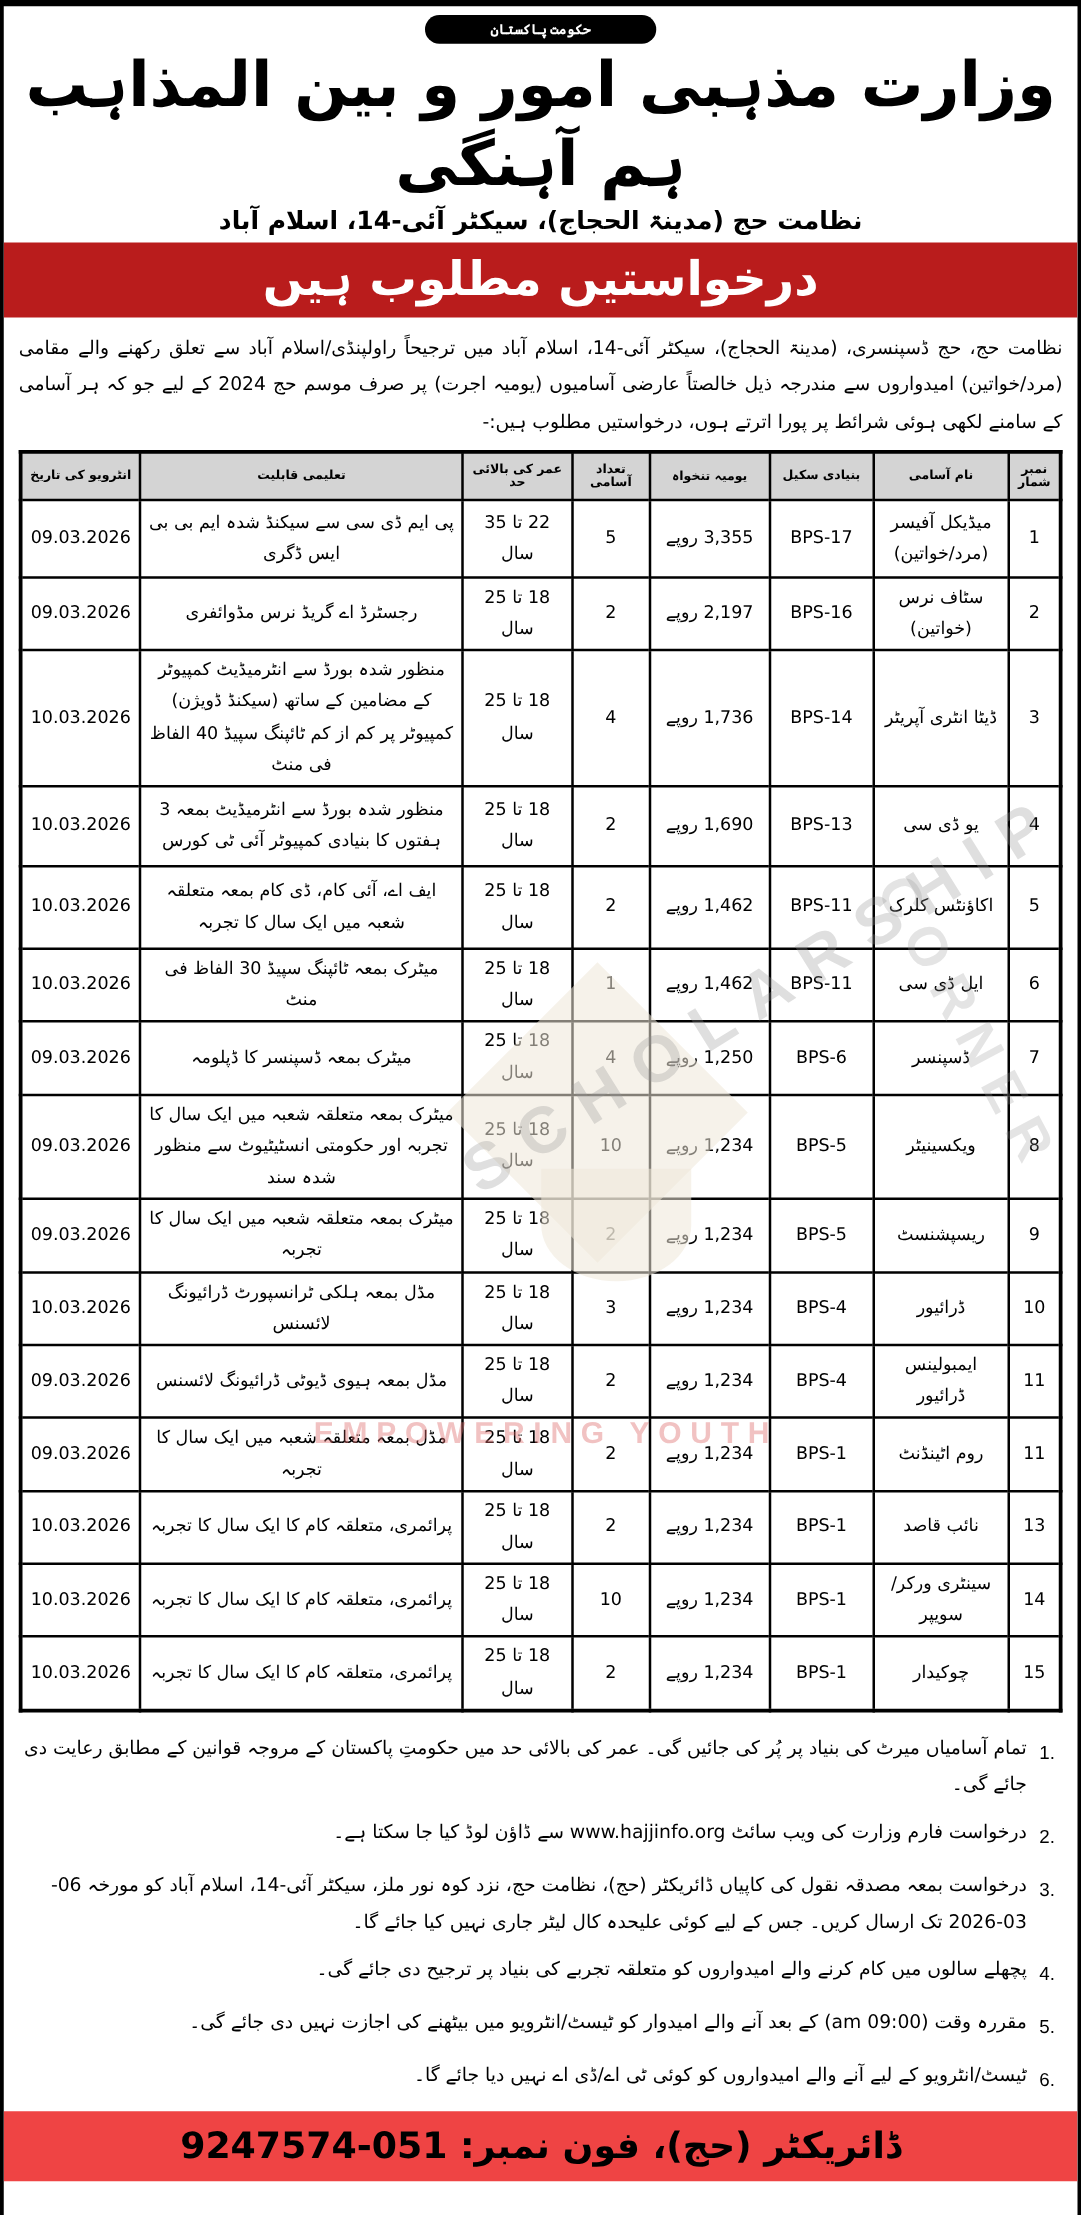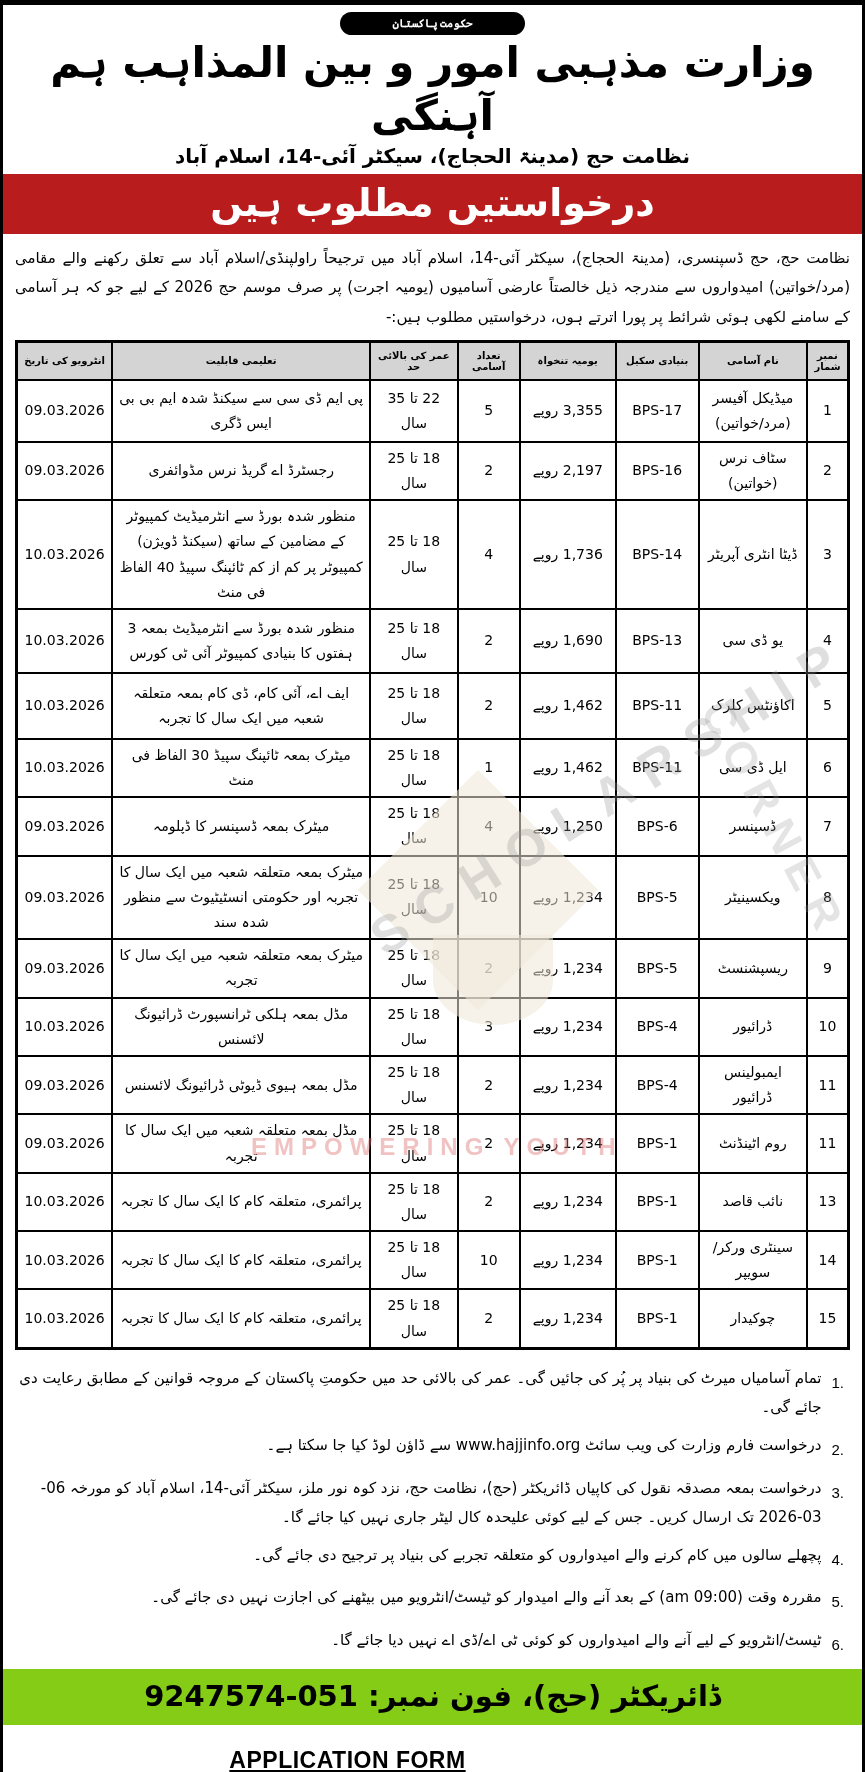--- a/index.html
+++ b/index.html
@@ -12,21 +12,21 @@
   }
   .urdu { font-family:"DejaVu Sans", sans-serif; direction:rtl; }
 
   
   .hdr { text-align:center; padding-top:7px; }
   .govt-pill {
     display:inline-block; background:#000; color:#fff; border-radius:16px;
     font-size:11px; font-weight:bold; padding:5px 52px; direction:rtl;
     font-family:Liberation Serif, serif;
   }
-  .ministry { font-size:42px; font-weight:bold; line-height:1.25; margin-top:2px; }
+  .ministry { font-size:50px; font-weight:bold; line-height:1.25; margin-top:2px; }
   .dept { font-size:20px; font-weight:bold; margin-top:2px; }
   .black-banner {
     background:#b91c1c; color:#fff; text-align:center; font-size:38px; font-weight:bold;
     padding:7px 0 9px; margin-top:6px;
   }
   .intro {
     margin:10px 12px 8px; font-size:15px; line-height:1.95; text-align:justify;
     text-align-last:right;
   }
 
@@ -63,21 +63,21 @@
   ol.notes { list-style:none; margin:14px 18px 10px 14px; }
   ol.notes li {
     display:flex; direction:rtl; gap:10px; font-size:15px; line-height:1.95;
     margin-bottom:9px; text-align:right; font-family:"DejaVu Sans", sans-serif;
   }
   .note-num { direction:ltr; font-family:"Liberation Sans", sans-serif; font-size:15px; flex:0 0 auto; padding-top:4px; }
   .note-text { flex:1; }
 
   
   .director-banner {
-    background:#84cc16; text-align:center; font-size:29px; font-weight:bold;
+    background:#ef4444; text-align:center; font-size:29px; font-weight:bold;
     padding:10px 0 12px; margin-top:8px; direction:rtl;
     font-family:"DejaVu Sans", sans-serif;
   }
 
   
   .app-form { position:relative; padding:12px 14px 0; }
   .app-title {
     text-align:center; font-size:23px; font-weight:bold; text-decoration:underline;
     margin:10px 170px 4px 0; letter-spacing:.5px;
   }
@@ -121,21 +121,21 @@
   </div>
 
   <div class="hdr">
     <div class="govt-pill">حکومت پاکستان</div>
     <h1 class="ministry urdu">وزارت مذہبی امور و بین المذاہب ہم آہنگی</h1>
     <div class="dept urdu">نظامت حج (مدینۃ الحجاج)، سیکٹر آئی-14، اسلام آباد</div>
   </div>
 
   <div class="black-banner urdu">درخواستیں مطلوب ہیں</div>
 
-  <p class="intro urdu">نظامت حج، حج ڈسپنسری، (مدینۃ الحجاج)، سیکٹر آئی-14، اسلام آباد میں ترجیحاً راولپنڈی/اسلام آباد سے تعلق رکھنے والے مقامی (مرد/خواتین) امیدواروں سے مندرجہ ذیل خالصتاً عارضی آسامیوں (یومیہ اجرت) پر صرف موسم حج 2026 کے لیے جو کہ ہر آسامی کے سامنے لکھی ہوئی شرائط پر پورا اترتے ہوں، درخواستیں مطلوب ہیں:-</p>
+  <p class="intro urdu">نظامت حج، حج ڈسپنسری، (مدینۃ الحجاج)، سیکٹر آئی-14، اسلام آباد میں ترجیحاً راولپنڈی/اسلام آباد سے تعلق رکھنے والے مقامی (مرد/خواتین) امیدواروں سے مندرجہ ذیل خالصتاً عارضی آسامیوں (یومیہ اجرت) پر صرف موسم حج 2024 کے لیے جو کہ ہر آسامی کے سامنے لکھی ہوئی شرائط پر پورا اترتے ہوں، درخواستیں مطلوب ہیں:-</p>
 
   <table class="jobs">
     <thead>
       <tr>
   <th class="urdu">نمبر شمار</th>
 
   <th class="urdu">نام آسامی</th>
 
   <th class="urdu">بنیادی سکیل</th>
 

